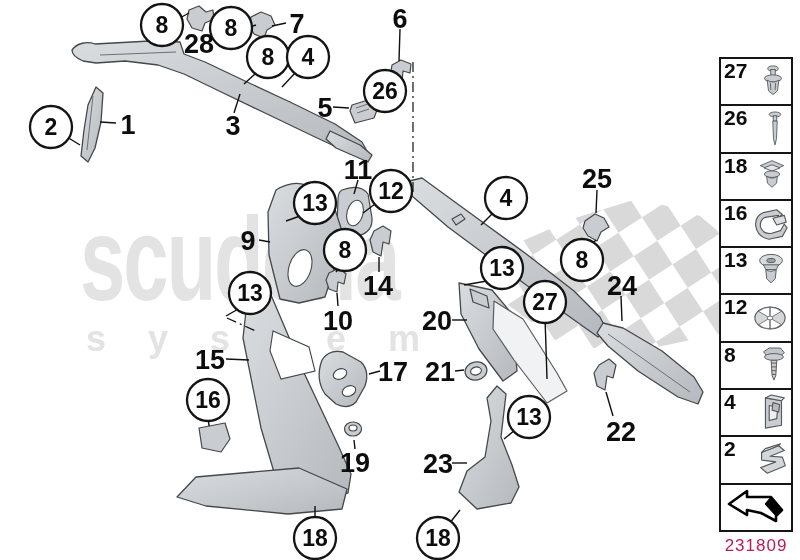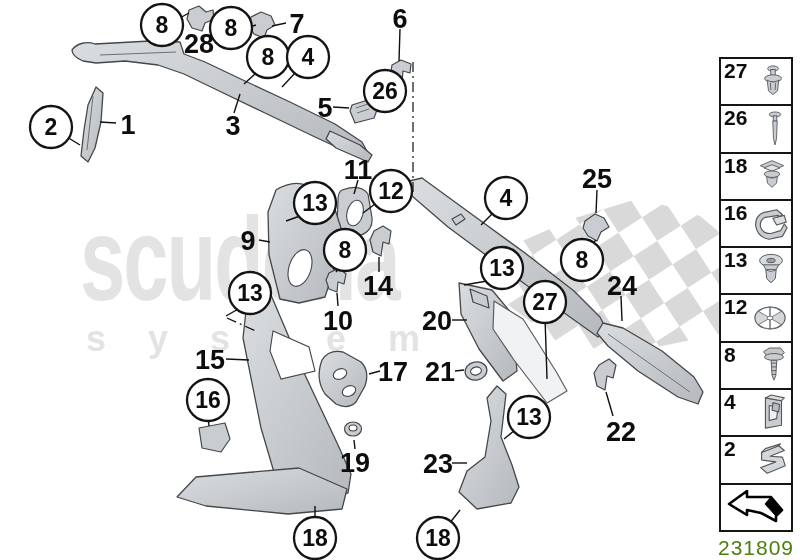--- a/index.html
+++ b/index.html
@@ -17,21 +17,21 @@
   .hole{fill:#fff;stroke:#44484b;stroke-width:1.1;}
   .detail{fill:none;stroke:#6b7074;stroke-width:1;}
   #sidebar{position:absolute;left:719px;top:57px;width:74px;height:475px;
            border:2px solid #151515;box-sizing:border-box;display:flex;flex-direction:column;background:#fff;}
   .sb-row{flex:1;position:relative;border-bottom:2px solid #151515;}
   .sb-row:last-child{border-bottom:none;}
   .sb-num{position:absolute;left:3px;top:0px;font-size:21px;font-weight:700;color:#0d0d0d;}
   .sb-ic{position:absolute;right:1px;top:50%;transform:translateY(-50%);line-height:0;}
   .sb-ic.center{right:auto;left:50%;transform:translate(-50%,-50%);}
   #docnum{position:absolute;left:712px;top:536px;width:88px;text-align:center;
-          font-size:21px;color:#4d7c0f;letter-spacing:1px;}
+          font-size:17px;color:#be185d;letter-spacing:1px;}
 </style>
 </head>
 <body>
 
 <div class="stage">
 
   <div class="wm1">scuderia</div>
   <div class="wm2">s y s t e m</div>
 
   <svg class="diagram" width="800" height="560" viewBox="0 0 800 560">

